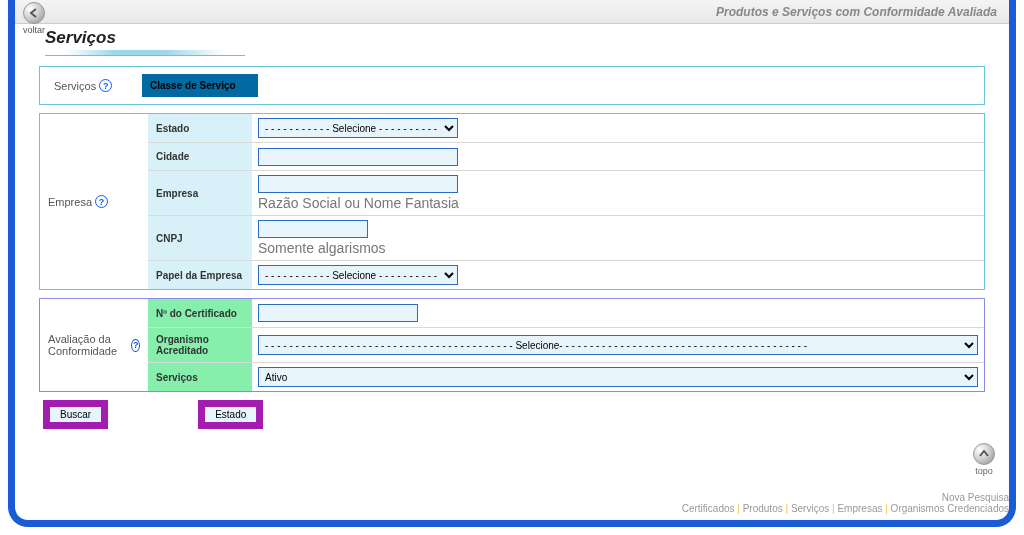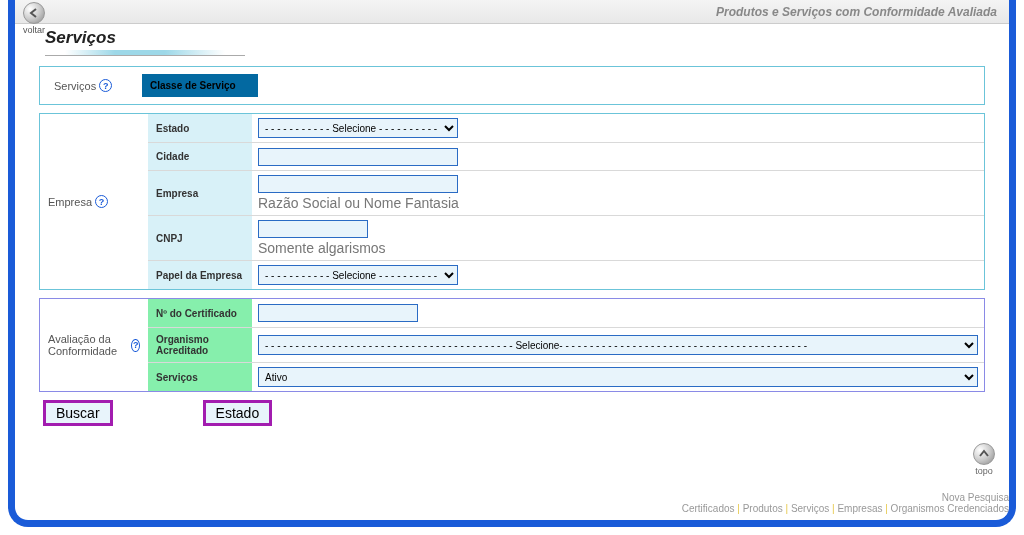--- a/index.html
+++ b/index.html
@@ -142,24 +142,24 @@
     border: 1px solid #1a5bd8;
     border-radius: 50%;
     color: #1a5bd8;
     font-weight: bold;
     font-size: 9px;
     align-items: center; justify-content: center;
     cursor: pointer;
   }
   .btns { display: flex; gap: 90px; margin: 2px 0 0 4px; }
   .btn {
-    border: 3px solid #a21caf;
+    border: 7px solid #a21caf;
     background: #e8f4fb;
     padding: 2px 10px;
-    font-size: 14px;
+    font-size: 10px;
     cursor: pointer;
     color: #000;
   }
   .topo-btn {
     position: absolute;
     right: 14px;
     bottom: 44px;
     text-align: center;
     font-size: 9px;
     color: #666;

